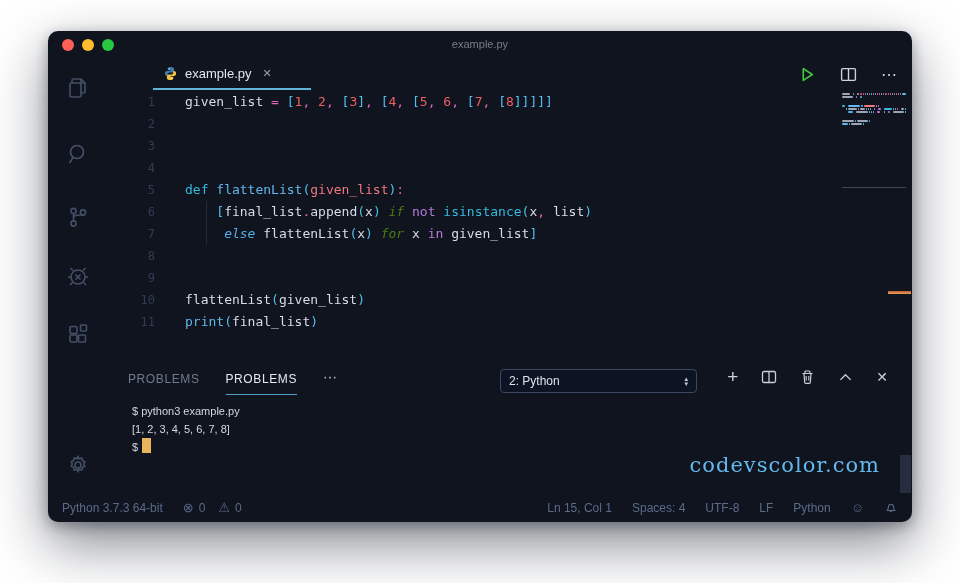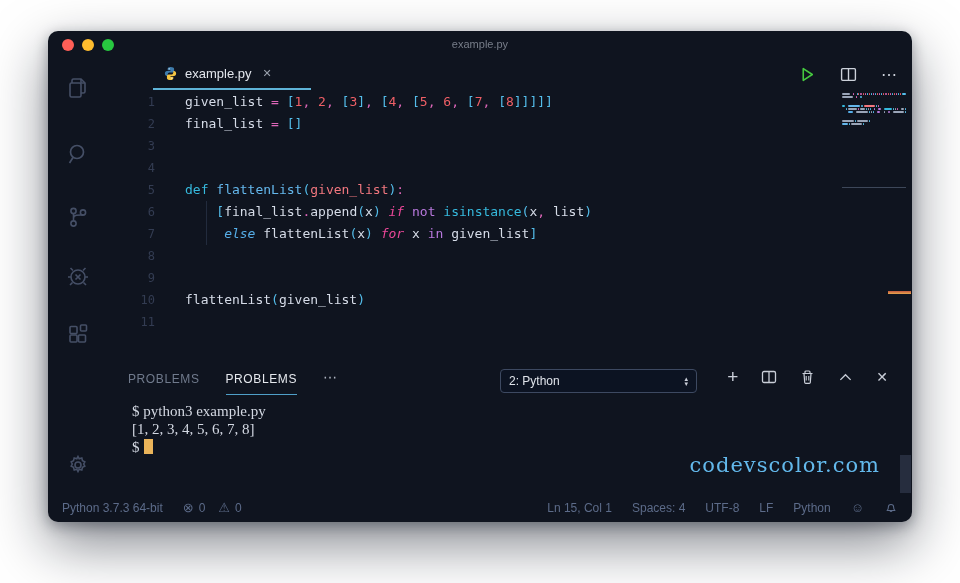--- a/index.html
+++ b/index.html
@@ -26,21 +26,21 @@
   .editor-actions{position:absolute;right:14px;top:2px;display:flex;align-items:center;gap:24px;height:28px;}
   .editor-actions .ellipsis{color:#ccd1da;font-size:16px;letter-spacing:1px;}
   
   .editor{position:absolute;left:60px;top:60px;right:0;height:298px;}
   .row{display:flex;height:22px;line-height:22px;font-family:"DejaVu Sans Mono",monospace;font-size:13px;}
   .ln{width:47px;text-align:right;color:#333c52;font-size:12px;flex:none;}
   .code{margin-left:30px;white-space:pre;position:relative;}
   .row.guide .code::before{content:"";position:absolute;left:21px;top:0;bottom:0;border-left:1px solid #222b3d;}
   .tv{color:#d6dce8}.tpm{color:#dd66b8}.tbr{color:#54bdea}.tn{color:#ef5f66}
   .tkd{color:#36bade}.tbi{color:#36bade}.tfn{color:#64b7ec}.tprm{color:#f2777f}
-  .tk{color:#b878dd}.tki{color:#ec4899;font-style:italic}.tel{color:#56aee8;font-style:italic}
+  .tk{color:#b878dd}.tki{color:#4d7c0f;font-style:italic}.tel{color:#56aee8;font-style:italic}
   .minimap{position:absolute;right:6px;top:2px;width:64px;}
   .mm-row{display:flex;gap:1px;margin-bottom:1px;height:2px;}
   .mm-seg{height:2px;border-radius:1px;}
   .mm-rule{position:absolute;right:6px;top:96px;width:64px;border-top:1px solid #3d4759;}
   .ruler-marker{position:absolute;right:1px;top:200px;width:23px;height:3px;
     background:linear-gradient(#c2563e,#e8a84e);}
   
   .panelhead{position:absolute;left:60px;right:0;top:333px;height:34px;}
   .ptabs{position:absolute;left:20px;top:8px;display:flex;gap:26px;font-size:12px;letter-spacing:.6px;}
   .ptab{color:#707a8c;padding-bottom:8px;}
@@ -48,22 +48,22 @@
   .pmore{color:#aeb4c0;font-size:14px;margin-top:-3px;}
   .dropdown{position:absolute;left:392px;top:5px;width:197px;height:24px;background:#0c1322;
     border:1px solid #3d4961;border-radius:4px;display:flex;align-items:center;box-sizing:border-box;
     padding:0 8px;color:#dfe3ea;font-size:12px;}
   .dd-arrows{margin-left:auto;display:flex;flex-direction:column;line-height:5px;font-size:7px;color:#c9ced8;}
   .panel-actions{position:absolute;right:24px;top:4px;display:flex;align-items:center;gap:23px;color:#c9ced8;}
   .panel-actions svg{display:block;}
   .plus{font-size:19px;font-weight:300;line-height:18px;}
   .pclose{font-size:14px;}
   
-  .terminal{position:absolute;left:84px;top:371px;font-family:Liberation Serif, serif;
-    font-size:15px;color:#d3d8e2;line-height:18px;white-space:pre;}
+  .terminal{position:absolute;left:84px;top:371px;font-family:Liberation Sans, sans-serif;
+    font-size:11px;color:#d3d8e2;line-height:18px;white-space:pre;}
   .cursor{display:inline-block;width:9px;height:15px;background:#eab45a;vertical-align:-2px;margin-left:1px;}
   .watermark{position:absolute;right:32px;top:422px;font-family:"DejaVu Serif",serif;
     font-size:21px;color:#63b9ec;letter-spacing:1px;}
   .term-scroll{position:absolute;right:1px;top:424px;width:11px;height:38px;background:#262d3e;}
   
   .statusbar{position:absolute;left:0;right:0;bottom:0;height:29px;display:flex;align-items:center;
     color:#5c6b89;font-size:12px;padding:0 14px;box-sizing:border-box;}
   .status-left{display:flex;align-items:center;gap:20px;}
   .status-right{margin-left:auto;display:flex;align-items:center;gap:20px;}
   .sicon{font-size:13px;}
@@ -153,21 +153,20 @@
     </div>
 
     <div class="editor">
       <div id="code-lines">
           <div class="row">
             <span class="ln">1</span>
             <span class="code"><span class="tv">given_list</span><span class="tv"> </span><span class="tpm">=</span><span class="tv"> </span><span class="tbr">[</span><span class="tn">1</span><span class="tpm">, </span><span class="tn">2</span><span class="tpm">, </span><span class="tbr">[</span><span class="tn">3</span><span class="tbr">]</span><span class="tpm">, </span><span class="tbr">[</span><span class="tn">4</span><span class="tpm">, </span><span class="tbr">[</span><span class="tn">5</span><span class="tpm">, </span><span class="tn">6</span><span class="tpm">, </span><span class="tbr">[</span><span class="tn">7</span><span class="tpm">, </span><span class="tbr">[</span><span class="tn">8</span><span class="tbr">]]]]]</span></span>
           </div>
           <div class="row">
             <span class="ln">2</span>
-            <span class="code"><span class="tv">final_list</span><span class="tv"> </span><span class="tpm">=</span><span class="tv"> </span><span class="tbr">[]</span></span>
           </div>
           <div class="row">
             <span class="ln">3</span>
             <span class="code"></span>
           </div>
           <div class="row">
             <span class="ln">4</span>
             <span class="code"></span>
           </div>
           <div class="row">
@@ -189,20 +188,21 @@
           <div class="row">
             <span class="ln">9</span>
             <span class="code"></span>
           </div>
           <div class="row">
             <span class="ln">10</span>
             <span class="code"><span class="tv">flattenList</span><span class="tbr">(</span><span class="tv">given_list</span><span class="tbr">)</span></span>
           </div>
           <div class="row">
             <span class="ln">11</span>
+            <span class="code"><span class="tfn">print</span><span class="tbr">(</span><span class="tv">final_list</span><span class="tbr">)</span></span>
           </div>
         </div>
       <div class="minimap" id="minimap">
           <div class="mm-row">
             <div class="mm-seg" style="width: 11px; background: rgb(154, 165, 184);"></div>
             <div class="mm-seg" style="width: 1.1px; background: transparent;"></div>
             <div class="mm-seg" style="width: 1.1px; background: rgb(221, 102, 184);"></div>
             <div class="mm-seg" style="width: 1.1px; background: transparent;"></div>
             <div class="mm-seg" style="width: 1.1px; background: rgb(84, 189, 234);"></div>
             <div class="mm-seg" style="width: 1.1px; background: rgb(239, 95, 102);"></div>

